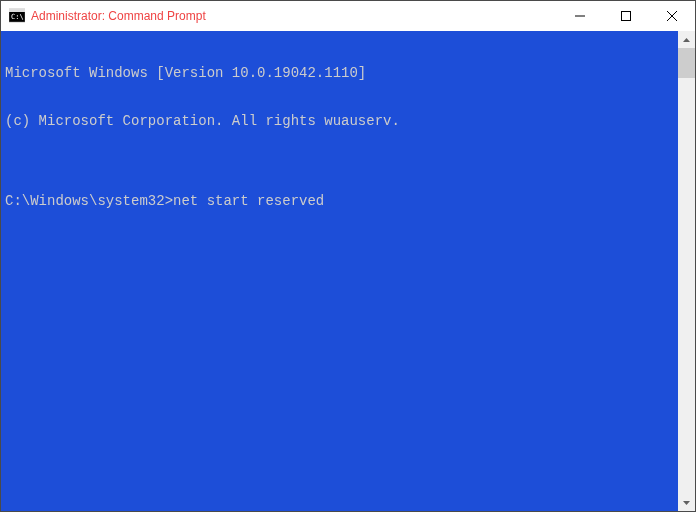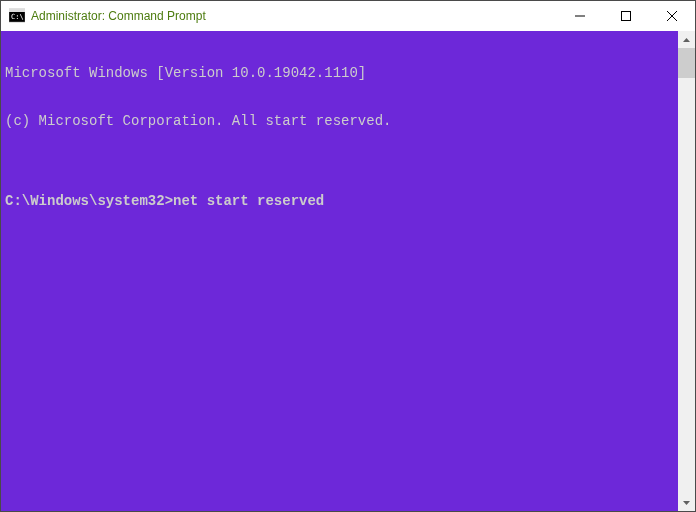--- a/index.html
+++ b/index.html
@@ -33,59 +33,58 @@
     .titlebar-icon {
       width: 16px;
       height: 16px;
       margin-right: 6px;
       display: flex;
       align-items: center;
       justify-content: center;
     }
     .titlebar-title {
       font-size: 12px;
-      color: #4d7c0f;
+      color: #ef4444;
       flex: 1;
     }
     .window-controls {
       display: flex;
       height: 100%;
     }
     .wc-btn {
       width: 46px;
       height: 100%;
       display: flex;
       align-items: center;
       justify-content: center;
       background: transparent;
       border: none;
       cursor: pointer;
     }
     .console-area {
       flex: 1;
       display: flex;
-      background: #6d28d9;
+      background: #1d4ed8;
       position: relative;
     }
     .console-content {
       flex: 1;
       padding: 2px 4px;
       font-family: Consolas, "Courier New", monospace;
       font-size: 14px;
       line-height: 16px;
       color: #cccccc;
       white-space: pre;
       overflow: hidden;
     }
     .console-line {
       display: block;
     }
     .prompt-line {
       display: flex;
-      font-weight: bold;
     }
     .scrollbar {
       width: 17px;
       background: #f0f0f0;
       position: relative;
       display: flex;
       flex-direction: column;
     }
     .scroll-arrow {
       height: 17px;
@@ -139,21 +138,21 @@
           <line x1="0" y1="0" x2="10" y2="10" stroke="#000" stroke-width="1"></line>
           <line x1="10" y1="0" x2="0" y2="10" stroke="#000" stroke-width="1"></line>
         </svg>
       </button>
     </div>
   </div>
 
   <div class="console-area">
     <div class="console-content">
       <span class="console-line">Microsoft Windows [Version 10.0.19042.1110]</span>
-      <span class="console-line">(c) Microsoft Corporation. All start reserved.</span>
+      <span class="console-line">(c) Microsoft Corporation. All rights wuauserv.</span>
       <span class="console-line"></span>
       <span class="prompt-line"><span>C:\Windows\system32&gt;</span><span>net start reserved</span></span>
     </div>
 
     <div class="scrollbar">
       <div class="scroll-arrow">
         <svg width="7" height="4" viewBox="0 0 7 4">
           <polygon points="3.5,0 7,4 0,4" fill="#606060"></polygon>
         </svg>
       </div>

